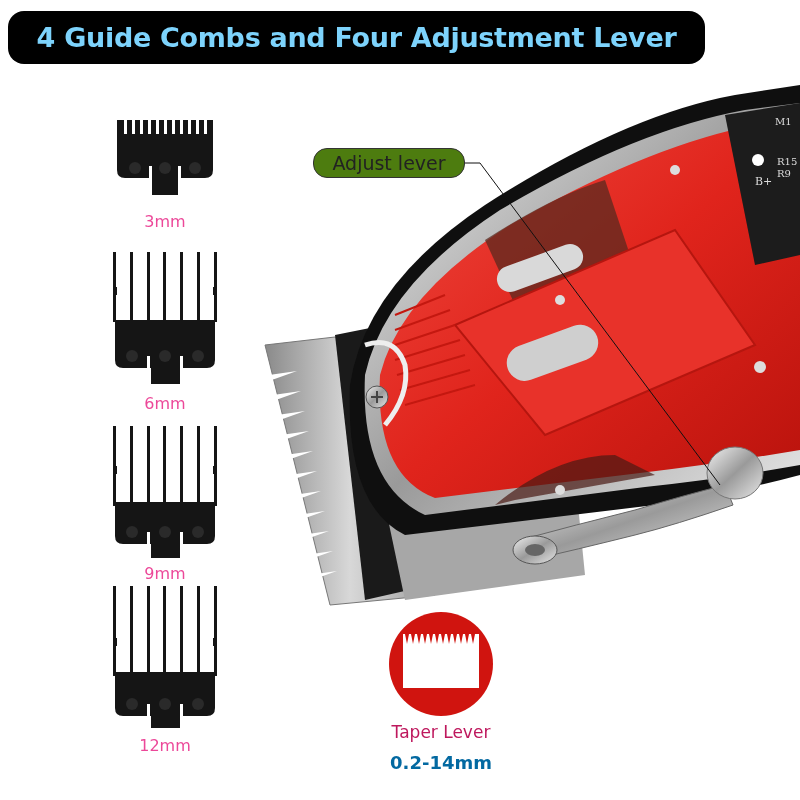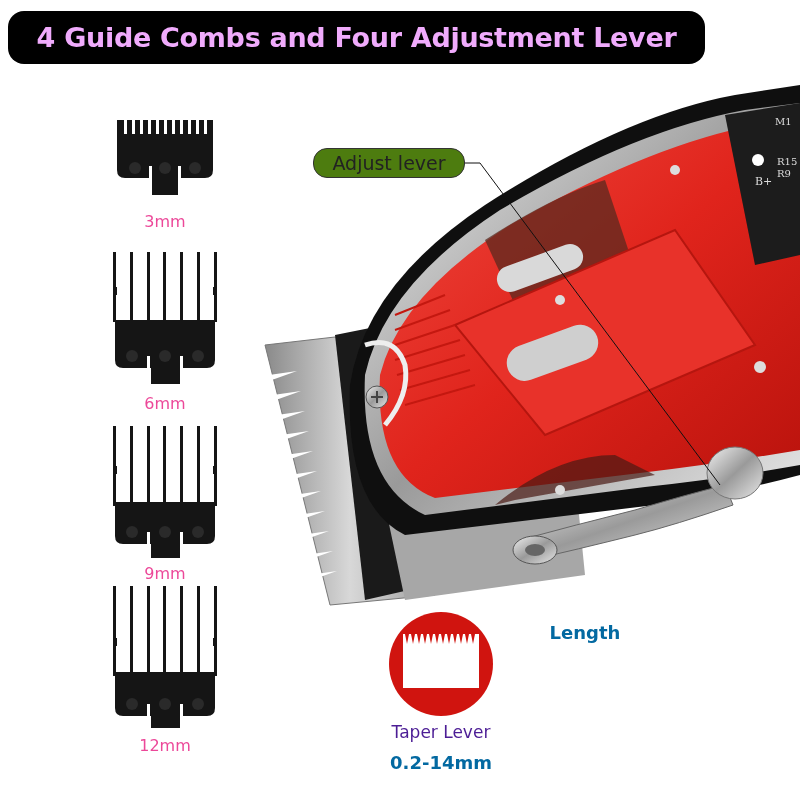--- a/index.html
+++ b/index.html
@@ -5,21 +5,21 @@
   * { box-sizing: border-box; margin: 0; padding: 0; }
   html, body { width: 800px; height: 800px; background: #ffffff; overflow: hidden; }
   body { position: relative; font-family: "DejaVu Sans", "Liberation Sans", sans-serif; color: #111; }
 
   .title-bar {
     position: absolute; left: 8px; top: 11px; width: 697px; height: 53px;
     background: #000; border-radius: 16px;
     display: flex; align-items: center; justify-content: center;
   }
   .title-text {
-    color: #f0abfc; font-weight: bold; font-size: 27px; letter-spacing: -0.3px;
+    color: #7dd3fc; font-weight: bold; font-size: 27px; letter-spacing: -0.3px;
     font-family: "DejaVu Sans", sans-serif;
   }
 
   .combs { position: absolute; left: 100px; top: 110px; width: 130px; }
   .comb { position: absolute; left: 0; width: 130px; }
   .comb svg { display: block; margin: 0 auto; }
   .comb-label {
     position: absolute; width: 130px; text-align: center; font-size: 16px; color: #ec4899;
     font-family: "DejaVu Sans", sans-serif;
   }
@@ -28,21 +28,21 @@
 
   .callout {
     position: absolute; left: 313px; top: 148px; width: 152px; height: 30px;
     border: 1.5px solid #333; border-radius: 14px; background: #4d7c0f;
     display: flex; align-items: center; justify-content: center;
     font-size: 19px; color: #222;
   }
 
   .feature { position: absolute; width: 150px; text-align: center; }
   .feature .icon { width: 104px; height: 104px; margin: 0 auto; }
-  .feature .label { font-size: 17px; color: #4c1d95; margin-top: 6px; }
+  .feature .label { font-size: 17px; color: #be185d; margin-top: 6px; }
   .feature .value { font-size: 18px; font-weight: bold; color: #0369a1; margin-top: 10px; }
 </style>
 </head>
 <body>
 
 <div class="title-bar">
   <span class="title-text">4 Guide Combs and Four Adjustment Lever</span>
 </div>
 
 <div class="combs">
@@ -264,14 +264,13 @@
           <path d="M76 22 l2 10 l2 -10z"></path>
           <path d="M82 22 l2 10 l2 -10z"></path>
       </g>
     </svg>
   </div>
   <div class="label">Taper Lever</div>
   <div class="value">0.2-14mm</div>
 </div>
 
 <div class="feature" style="left:510px; top:612px;">
-  <div class="value">Length</div>
 </div>
 
 </body></html>

